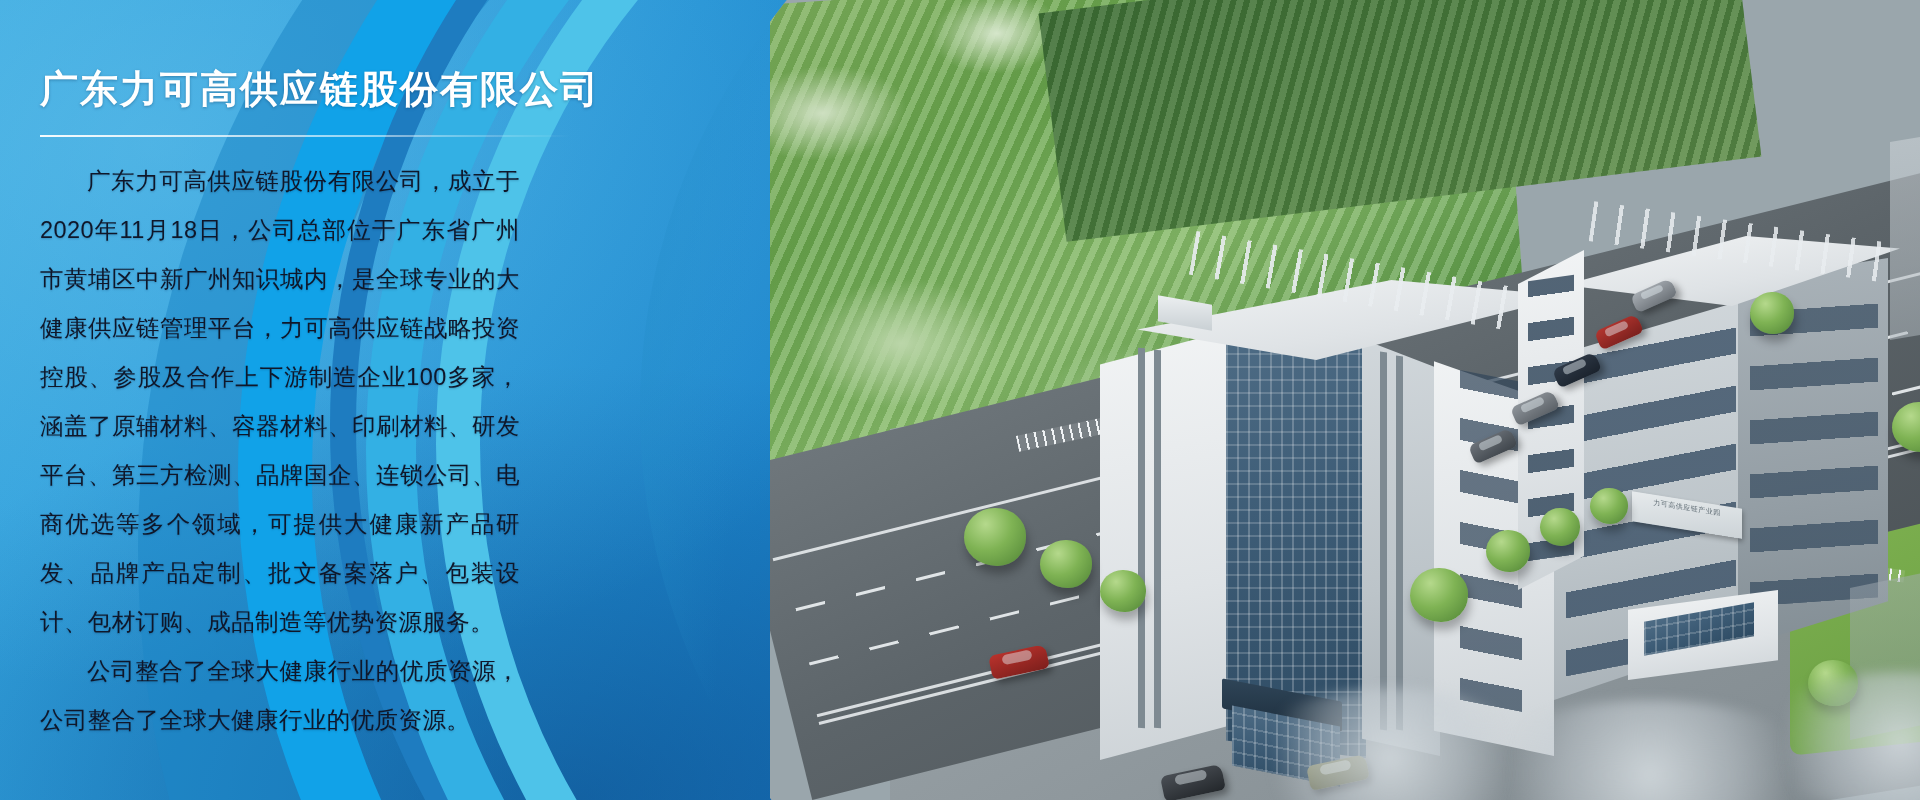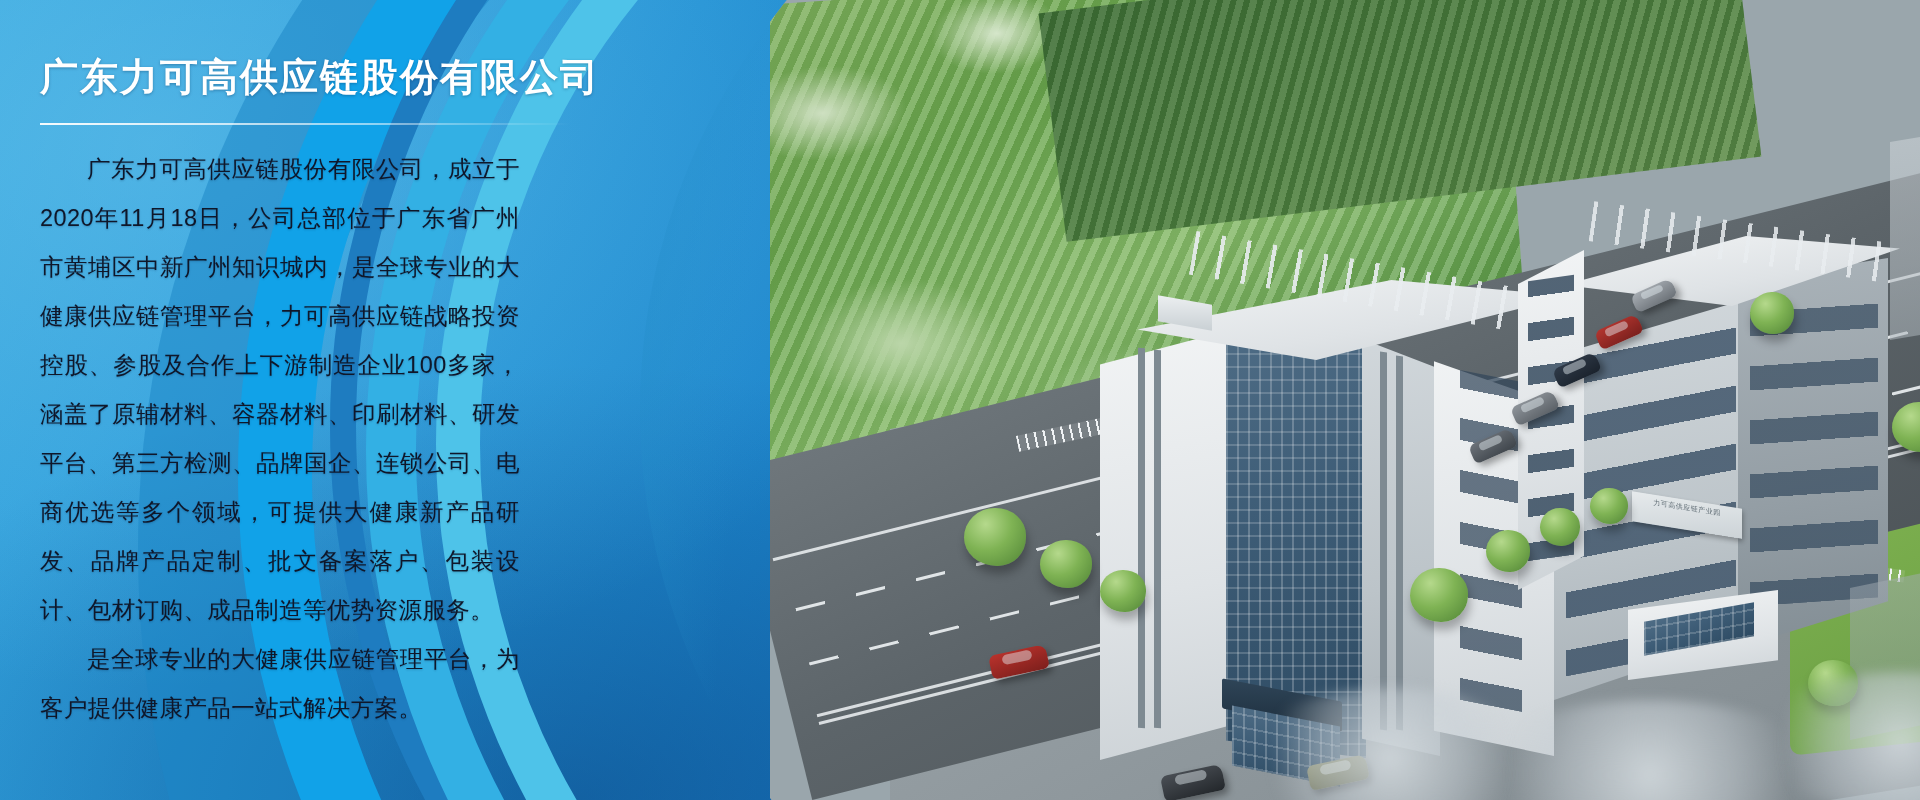--- a/index.html
+++ b/index.html
@@ -202,21 +202,21 @@
     pointer-events: none;
     background: linear-gradient(95deg, rgba(36,141,201,.55) 0%, rgba(36,141,201,0) 9%);
   }
 
   
   .text-col {
     position: absolute;
     left: 0; top: 0;
     width: 600px;
     height: 800px;
-    padding: 0 40px;
+    padding: 12px 40px;
     box-sizing: border-box;
   }
   .page-title {
     margin: 0;
     padding-top: 52px;
     font-size: 38px;
     font-weight: bold;
     letter-spacing: 2px;
     color: #ffffff;
     text-shadow: 0 1px 3px rgba(0,40,80,.35);
@@ -360,17 +360,17 @@
       </div>
     </div>
     <div class="photo-feather"></div>
   </div>
 
   <div class="text-col">
     <h1 class="page-title">广东力可高供应链股份有限公司</h1>
     <div class="title-rule"></div>
     <div class="body-copy">
       <p>广东力可高供应链股份有限公司，成立于2020年11月18日，公司总部位于广东省广州市黄埔区中新广州知识城内，是全球专业的大健康供应链管理平台，力可高供应链战略投资控股、参股及合作上下游制造企业100多家，涵盖了原辅材料、容器材料、印刷材料、研发平台、第三方检测、品牌国企、连锁公司、电商优选等多个领域，可提供大健康新产品研发、品牌产品定制、批文备案落户、包装设计、包材订购、成品制造等优势资源服务。</p>
-      <p>是全球专业的大健康供应链管理平台，为客户提供健康产品一站式解决方案。</p>
+      <p>公司整合了全球大健康行业的优质资源，公司整合了全球大健康行业的优质资源。</p>
     </div>
   </div>
 
 </div>
 
 </body></html>

